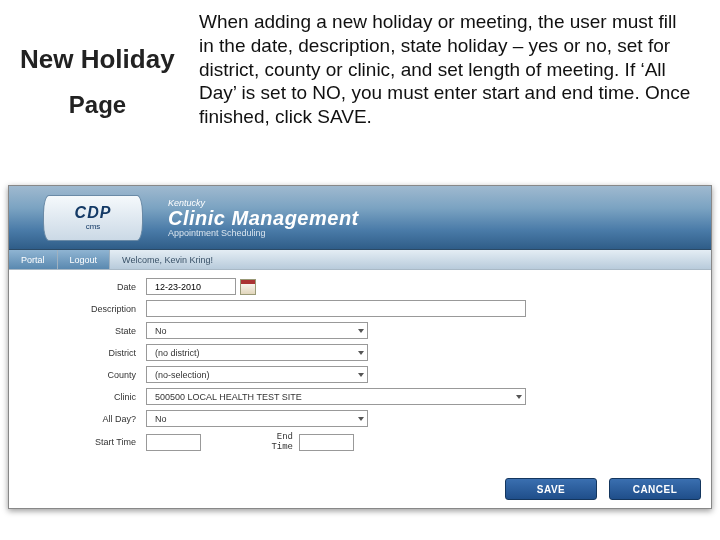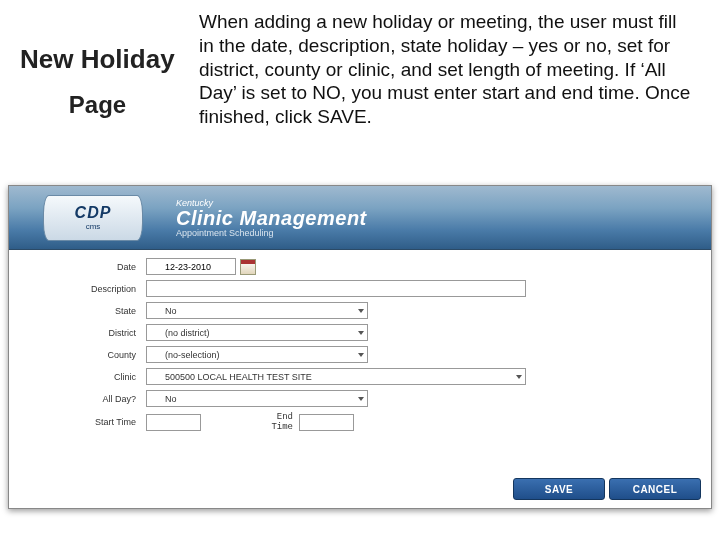--- a/index.html
+++ b/index.html
@@ -34,21 +34,21 @@
   .logo {
     width: 100px; height: 46px;
     background: linear-gradient(#f5f9fc, #cbd9e6);
     border: 1px solid #6a8aa6;
     border-radius: 6px / 18px;
     position: relative;
     display: flex; flex-direction: column; align-items: center; justify-content: center;
   }
   .logo .big { font-weight: bold; font-style: italic; color: #143a66; font-size: 16px; letter-spacing: 1px; }
   .logo .sm { font-size: 8px; color: #143a66; }
-  .banner-text { color: #fff; margin-left: 24px; }
+  .banner-text { color: #fff; margin-left: 16px; }
   .banner-text .ky { font-size: 9px; font-style: italic; }
   .banner-text .cm { font-size: 20px; font-weight: bold; font-style: italic; letter-spacing: 0.5px; line-height: 1; text-align: center; }
   .banner-text .ap { font-size: 9px; color: #d9e4ee; }
   .tabbar {
     height: 20px;
     background: linear-gradient(#e4edf4, #b8cbdb);
     border-bottom: 1px solid #a9b9c6;
     display: flex; align-items: stretch;
     font-size: 9px;
   }
@@ -75,21 +75,21 @@
     width: 125px;
     text-align: right;
     padding-right: 10px;
     color: #333;
     font-size: 9px;
   }
   .row input[type=text], .row .select {
     height: 17px;
     border: 1px solid #999;
     font-size: 9px;
-    padding: 1px 18px;
+    padding: 1px 8px;
     background: #fff;
   }
   .row .select {
     display: flex; align-items: center; justify-content: space-between;
     padding-right: 3px;
     cursor: pointer;
   }
   .select .arrow {
     width: 0; height: 0;
     border-left: 3px solid transparent;
@@ -110,21 +110,21 @@
   .desc-input { width: 380px; }
   .sel-220 { width: 222px; }
   .sel-380 { width: 380px; }
   .time-row .lbl2 {
     width: 38px; text-align: right; padding-right: 6px; font-size: 9px; font-family: Liberation Mono, monospace;
   }
   .time-row input { width: 55px; }
   .time-row .spacer { width: 60px; }
   .btn-bar {
     position: absolute; right: 10px; bottom: 8px;
-    display: flex; gap: 4px;
+    display: flex; gap: 12px;
   }
   .btn {
     width: 92px; height: 22px;
     background: linear-gradient(#3a6fb0, #1f4e8a);
     color: #fff; font-size: 10px; font-weight: bold;
     display: flex; align-items: center; justify-content: center;
     border-radius: 3px;
     border: 1px solid #14365e;
     cursor: pointer;
     letter-spacing: 0.5px;
@@ -150,20 +150,25 @@
           <div class="sm">cms</div>
         </div>
       </div>
       <div class="banner-text">
         <div class="ky">Kentucky</div>
         <div class="cm">Clinic Management</div>
         <div class="ap">Appointment Scheduling</div>
       </div>
     </div>
 
+    <div class="tabbar">
+      <div class="tab">Portal</div>
+      <div class="tab">Logout</div>
+      <div class="welcome">Welcome, Kevin Kring!</div>
+    </div>
 
     <div class="form-area">
       <div class="row">
         <div class="lbl">Date</div>
         <input type="text" class="date-input" value="12-23-2010" style="">
         <span class="cal-icon"></span>
       </div>
       <div class="row">
         <div class="lbl">Description</div>
         <input type="text" class="desc-input" value="" style="">

